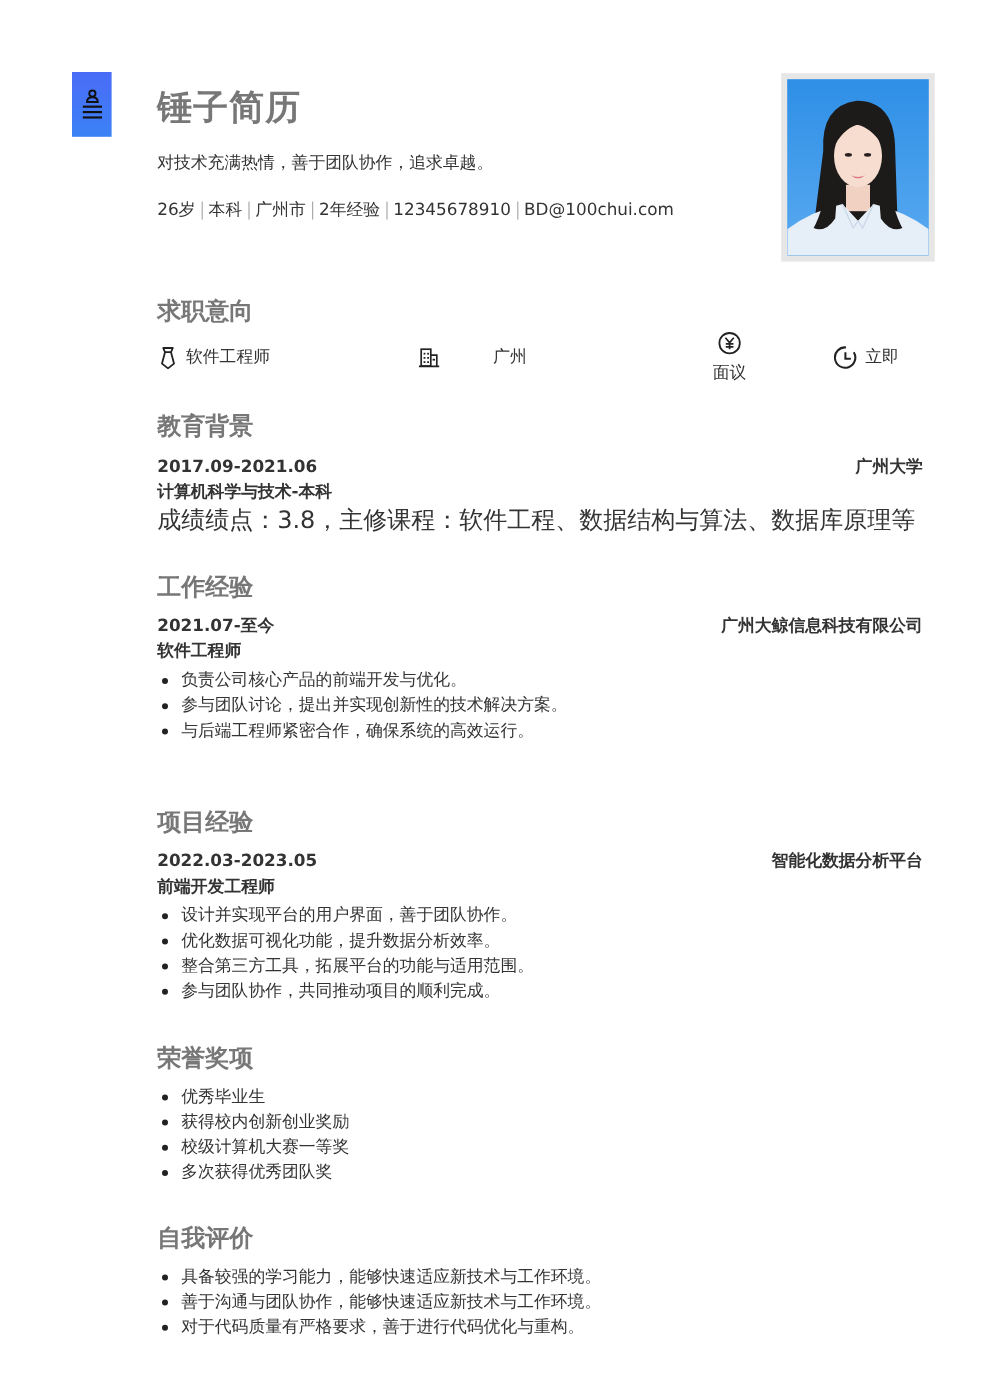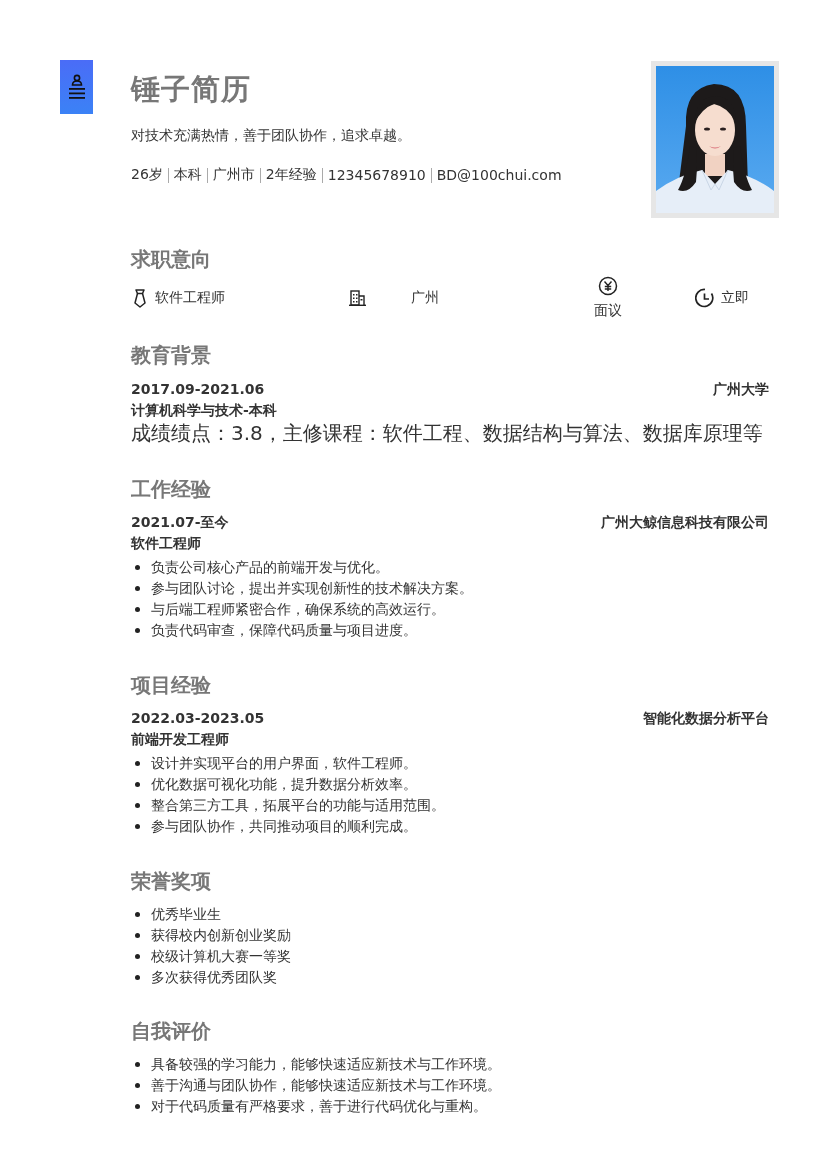--- a/index.html
+++ b/index.html
@@ -148,35 +148,34 @@
   <div class="row">
     <span>2021.07-至今</span>
     <span>广州大鲸信息科技有限公司</span>
   </div>
   <div class="role">软件工程师</div>
   <div style="height:3px;"></div>
   <ul class="bul">
     <li>负责公司核心产品的前端开发与优化。</li>
     <li>参与团队讨论，提出并实现创新性的技术解决方案。</li>
     <li>与后端工程师紧密合作，确保系统的高效运行。</li>
-    <li>负责代码审查，保障代码质量与项目进度。</li>
   </ul>
 </div>
 
 <div class="section" style="top:670px;">
   <div class="sec-title">项目经验</div>
   <div style="height:8px;"></div>
   <div class="row">
     <span>2022.03-2023.05</span>
     <span>智能化数据分析平台</span>
   </div>
   <div class="role">前端开发工程师</div>
   <div style="height:3px;"></div>
   <ul class="bul">
-    <li>设计并实现平台的用户界面，软件工程师。</li>
+    <li>设计并实现平台的用户界面，善于团队协作。</li>
     <li>优化数据可视化功能，提升数据分析效率。</li>
     <li>整合第三方工具，拓展平台的功能与适用范围。</li>
     <li>参与团队协作，共同推动项目的顺利完成。</li>
   </ul>
 </div>
 
 <div class="section" style="top:866px;">
   <div class="sec-title">荣誉奖项</div>
   <div style="height:8px;"></div>
   <ul class="bul">

